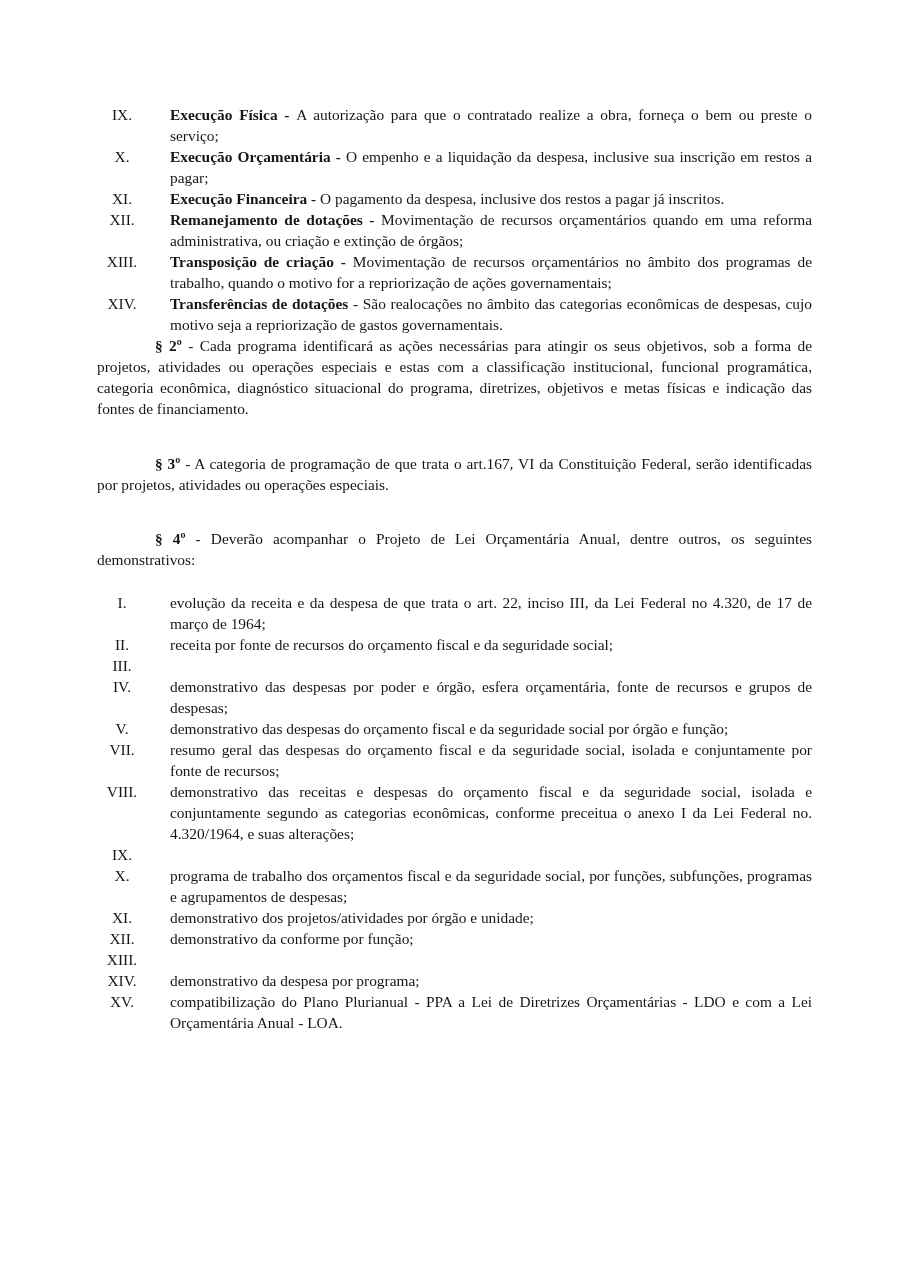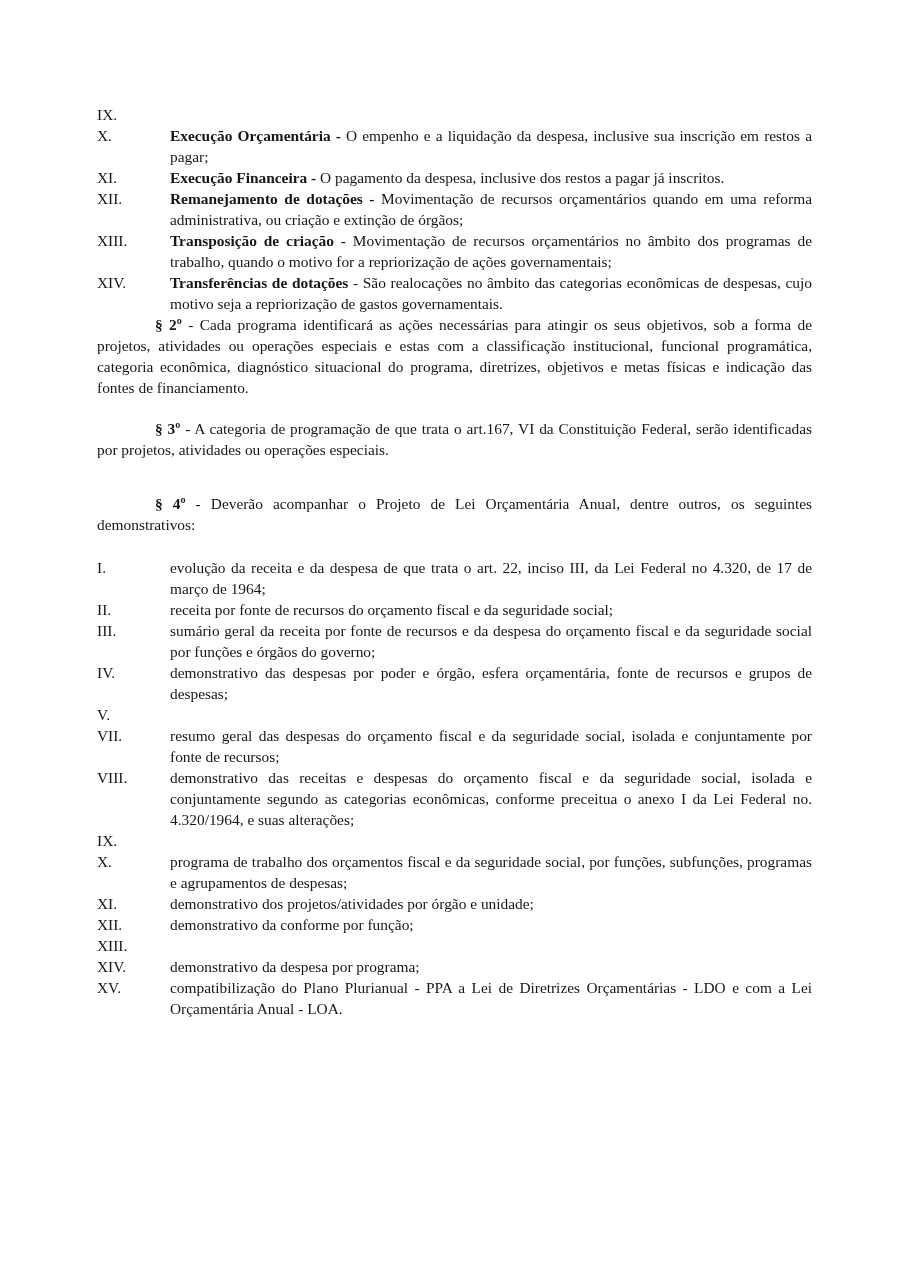--- a/index.html
+++ b/index.html
@@ -23,49 +23,50 @@
   .doc-list {
     list-style: none;
     margin: 0;
     padding: 0;
   }
   .doc-list .row {
     display: flex;
   }
   .doc-list .num {
     flex: 0 0 50px;
-    text-align: left;
+    text-align: center;
     white-space: nowrap;
   }
   .doc-list .txt {
     flex: 1;
     margin-left: 23px;
     text-align: justify;
   }
   .para {
     margin: 0;
     text-align: justify;
     text-indent: 58px;
   }
   .para b, .txt b {
     font-weight: bold;
   }
   .mt-p2 { }
-  .mt-p3 { margin-top: 20px; }
+  .mt-p3 { margin-top: 34px; }
   .mt-p4 { margin-top: 33px; }
   .mt-l2 { margin-top: 22px; }
 </style>
 </head>
 <body>
 
 <div class="page">
 
   <ol class="doc-list">
       <li class="row">
     <span class="num">IX.</span>
+    <span class="txt"><b>Execução Física - </b><span>A autorização para que o contratado realize a obra, forneça o bem ou preste o serviço;</span></span>
   </li>
       <li class="row">
     <span class="num">X.</span>
     <span class="txt"><b>Execução Orçamentária - </b><span>O empenho e a liquidação da despesa, inclusive sua inscrição em restos a pagar;</span></span>
   </li>
       <li class="row">
     <span class="num">XI.</span>
     <span class="txt"><b>Execução Financeira - </b><span>O pagamento da despesa, inclusive dos restos a pagar já inscritos.</span></span>
   </li>
       <li class="row">
@@ -92,28 +93,28 @@
       <li class="row">
     <span class="num">I.</span>
     <span class="txt"><span>evolução da receita e da despesa de que trata o art. 22, inciso III, da Lei Federal no 4.320, de 17 de março de 1964;</span></span>
   </li>
       <li class="row">
     <span class="num">II.</span>
     <span class="txt"><span>receita por fonte de recursos do orçamento fiscal e da seguridade social;</span></span>
   </li>
       <li class="row">
     <span class="num">III.</span>
-    <span class="txt"><span>sumário geral da receita por fonte de recursos e da despesa do orçamento fiscal e da seguridade social por funções e órgãos do governo;</span></span>
   </li>
       <li class="row">
     <span class="num">IV.</span>
     <span class="txt"><span>demonstrativo das despesas por poder e órgão, esfera orçamentária, fonte de recursos e grupos de despesas;</span></span>
   </li>
       <li class="row">
     <span class="num">V.</span>
+    <span class="txt"><span>demonstrativo das despesas do orçamento fiscal e da seguridade social por órgão e função;</span></span>
   </li>
       <li class="row">
     <span class="num">VII.</span>
     <span class="txt"><span>resumo geral das despesas do orçamento fiscal e da seguridade social, isolada e conjuntamente por fonte de recursos;</span></span>
   </li>
       <li class="row">
     <span class="num">VIII.</span>
     <span class="txt"><span>demonstrativo das receitas e despesas do orçamento fiscal e da seguridade social, isolada e conjuntamente segundo as categorias econômicas, conforme preceitua o anexo I da Lei Federal no. 4.320/1964, e suas alterações;</span></span>
   </li>
       <li class="row">

